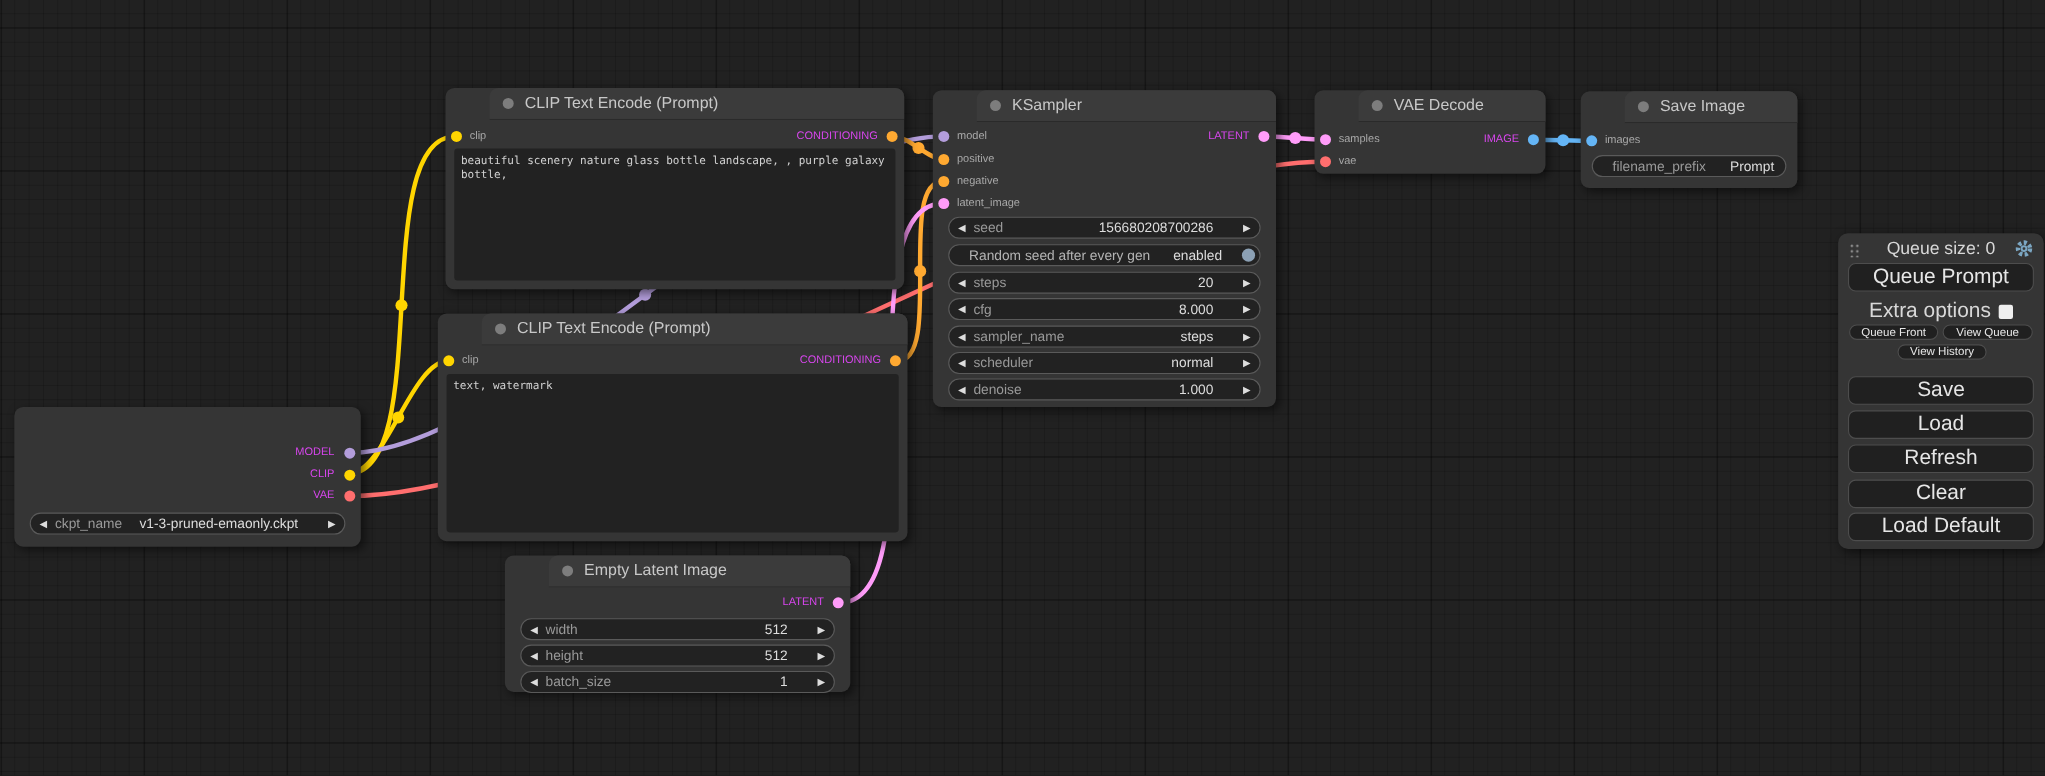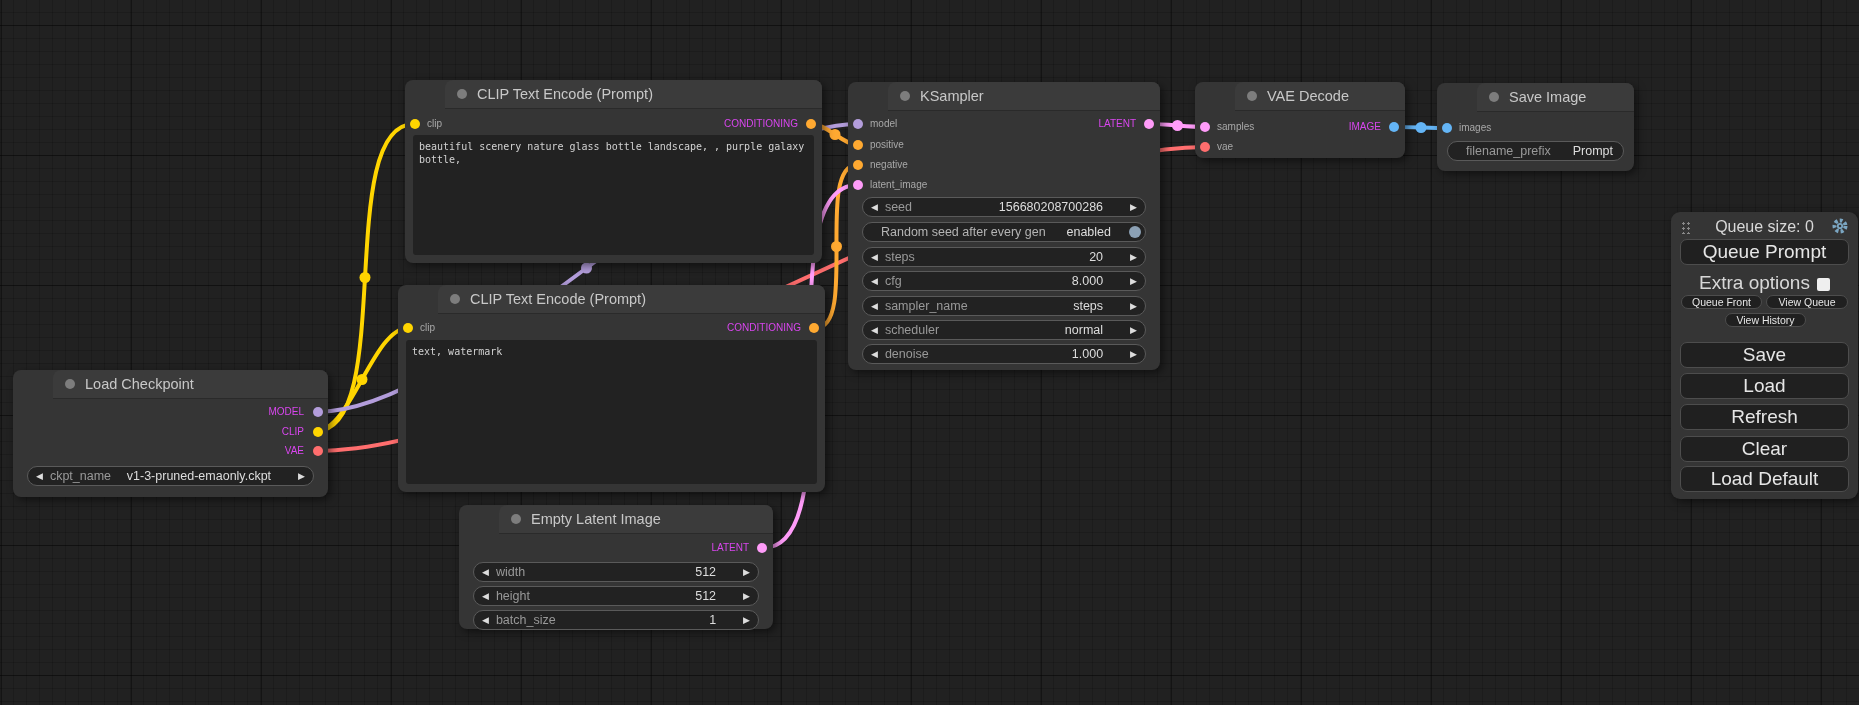--- a/index.html
+++ b/index.html
@@ -100,24 +100,20 @@
     <circle cx="586.5" cy="268" r="5.5" fill="#B39DDB"></circle>
     <circle cx="760" cy="299" r="5.5" fill="#FF6E6E"></circle>
     <circle cx="835" cy="134.5" r="5.5" fill="#FFA931"></circle>
     <circle cx="836.5" cy="246.5" r="5.5" fill="#FFA931"></circle>
     <circle cx="810" cy="366.5" r="5.5" fill="#FF9CF9"></circle>
     <circle cx="1177.5" cy="125.5" r="5.5" fill="#FF9CF9"></circle>
     <circle cx="1421" cy="127.5" r="5.5" fill="#64B5F6"></circle>
   </svg>
 
   <div class="node" style="left:13px;top:370px;width:315px;height:127px">
-    <div class="ntitle">
-      <span class="ndot"></span>
-      <span class="ntext">Load Checkpoint</span>
-    </div>
     <span class="lab out" style="top:35px">MODEL</span>
     <span class="port" style="right:5px;top:37px;background:#B39DDB"></span>
     <span class="lab out" style="top:55px">CLIP</span>
     <span class="port" style="right:5px;top:57px;background:#FFD500"></span>
     <span class="lab out" style="top:74px">VAE</span>
     <span class="port" style="right:5px;top:76px;background:#FF6E6E"></span>
     <div class="widget" style="left:14px;right:14px;top:96px">
       <span class="warr l">◀</span>
       <span class="wlab">ckpt_name</span>
       <span class="wval">v1-3-pruned-emaonly.ckpt</span>

